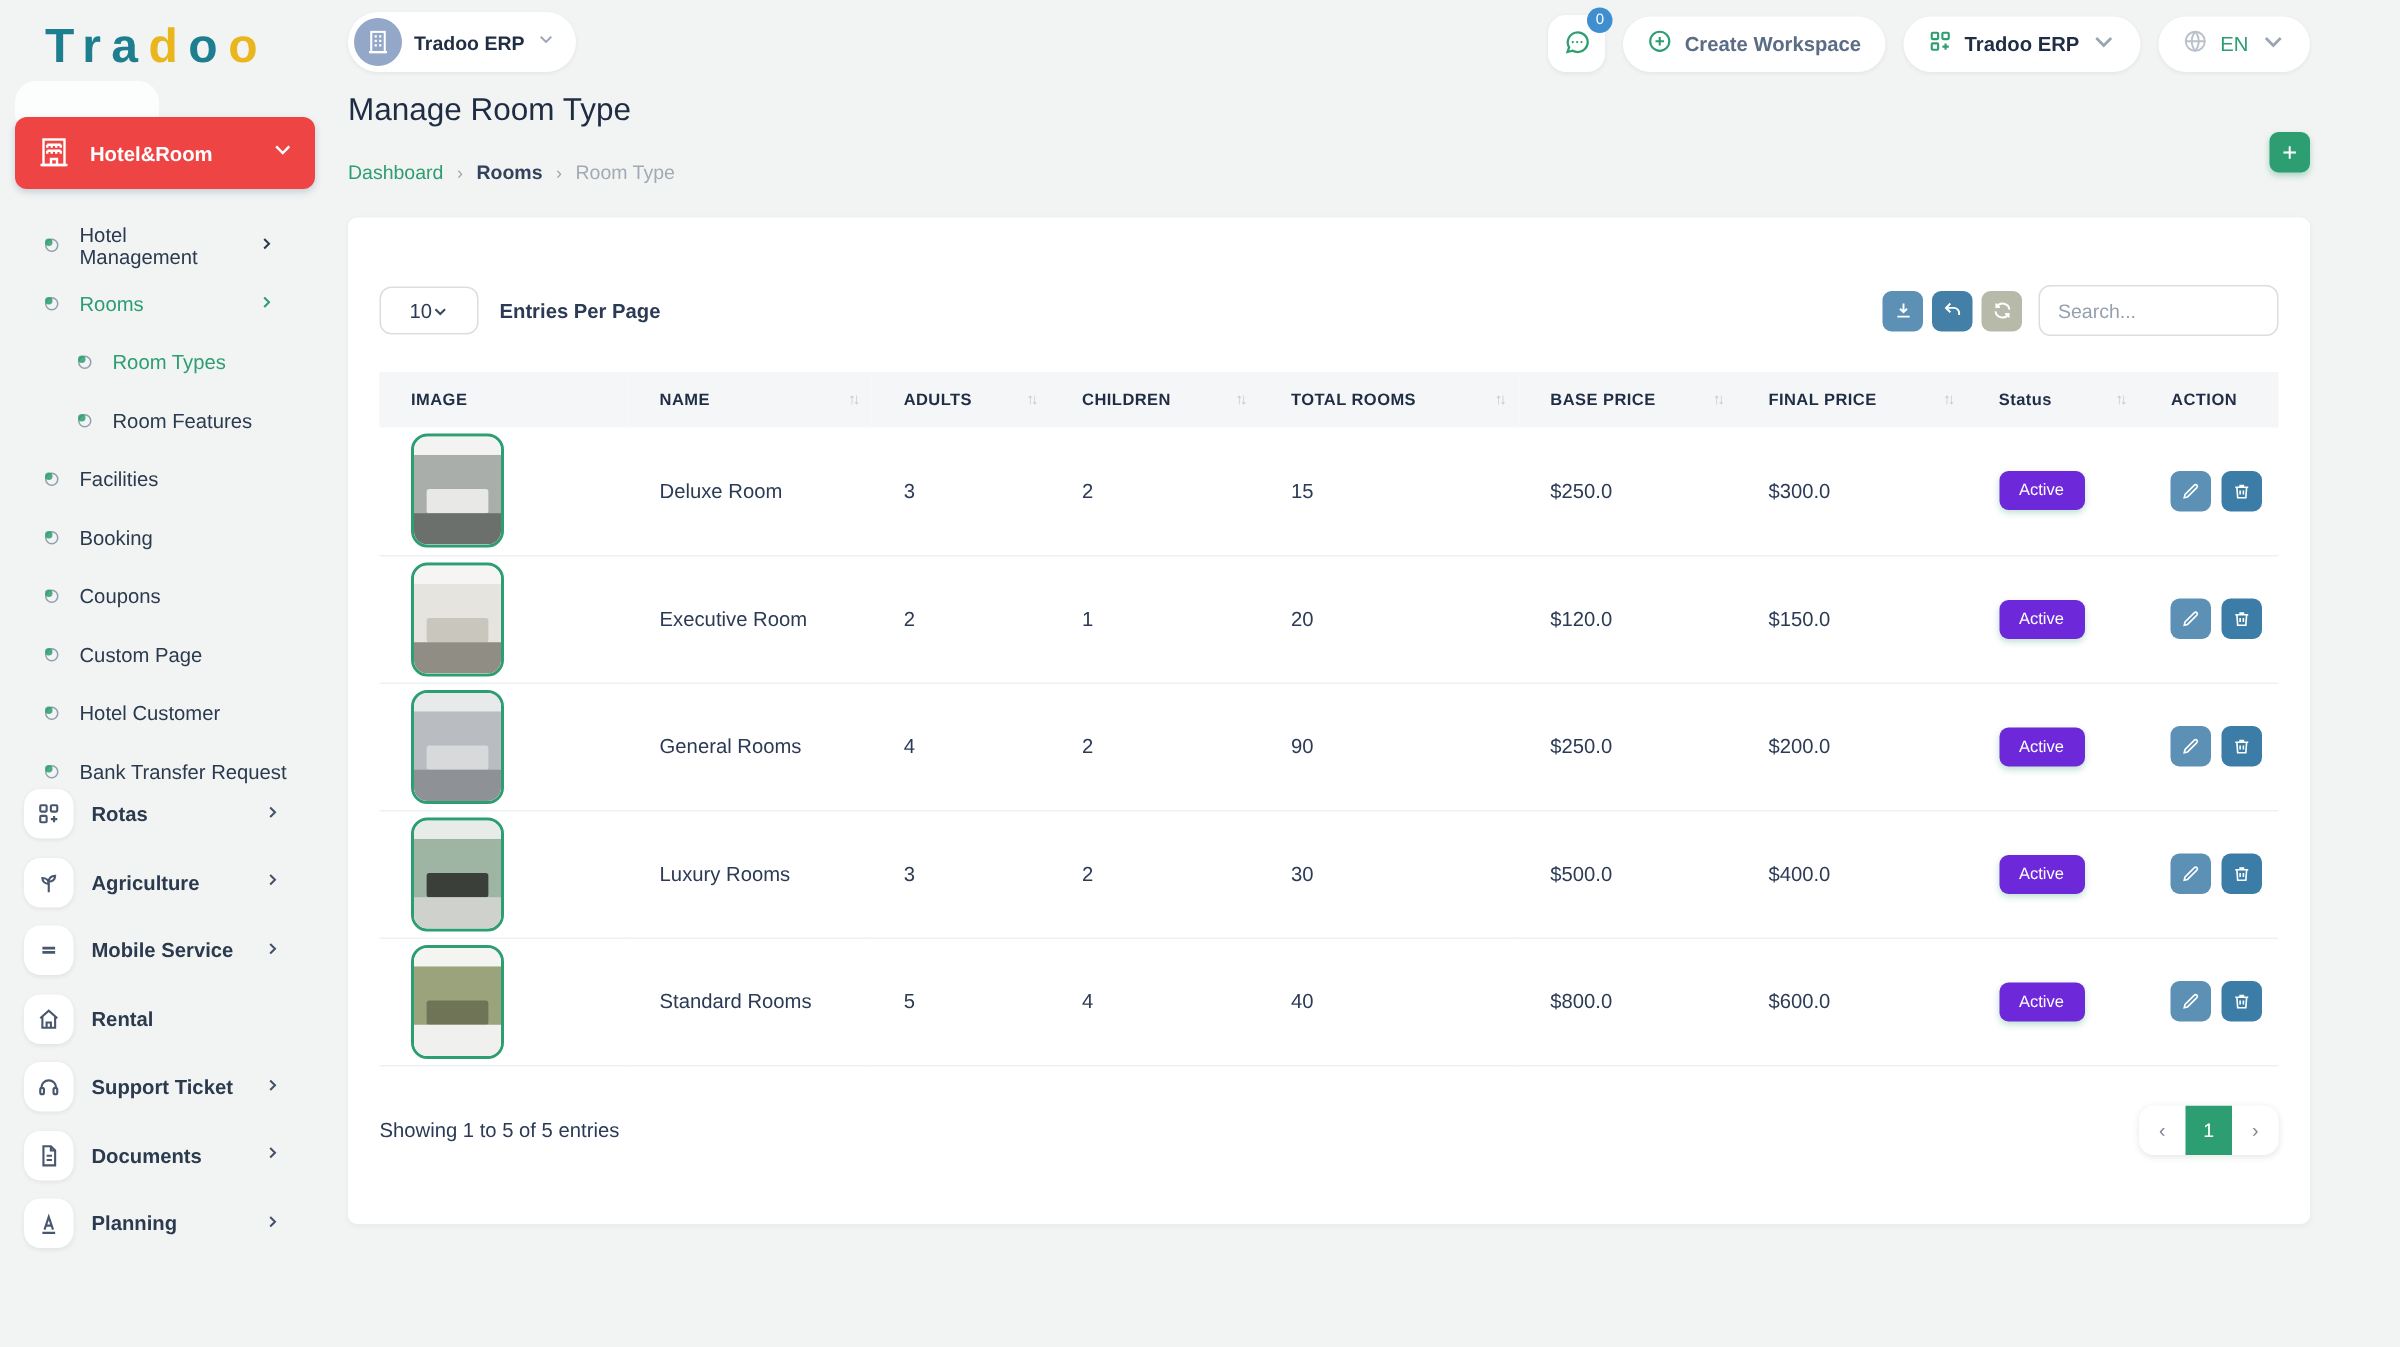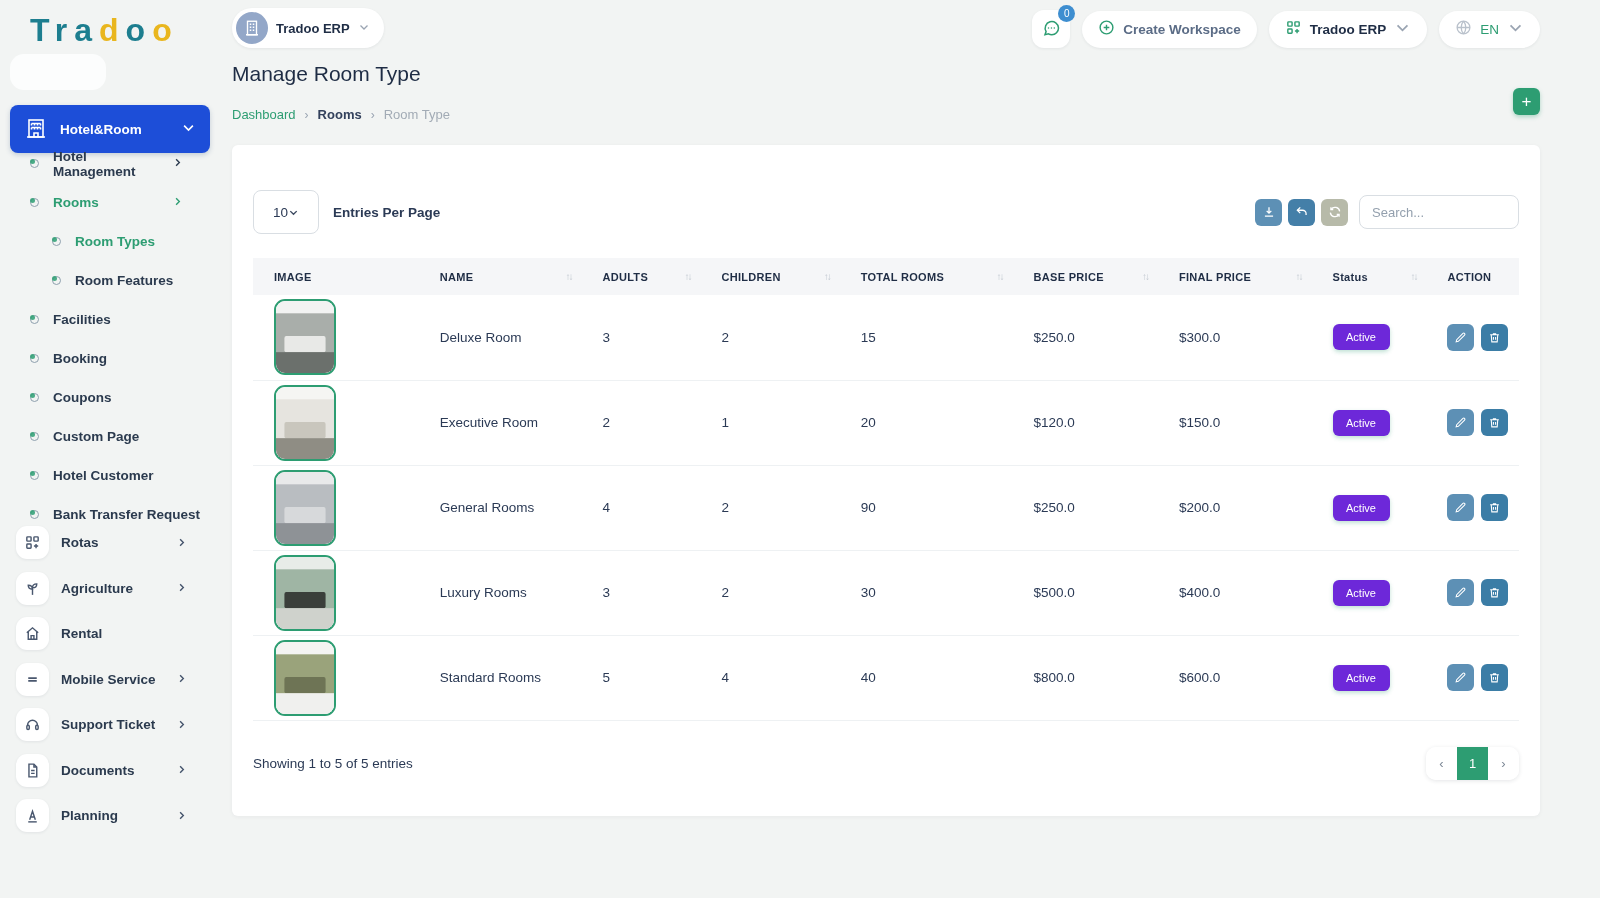--- a/index.html
+++ b/index.html
@@ -44,28 +44,28 @@
   .pill .green-ic { color:#2d9d72; }
   .pill .gray-ic { color:#b9c1cb; }
   .pill-label { font-size:13.5px; font-weight:600; color:#5b6c86; }
   .pill-label.strong { color:#1f2d45; font-weight:bold; }
   .pill-label.lang { color:#2d9d72; font-weight:normal; }
   
   .sidebar { position:absolute; left:0; top:52px; width:215px; bottom:0; }
   .sidebar-deco { position:absolute; left:10px; top:2px; width:96px; height:36px; background:#fcfdfd; border-radius:14px; }
   .section-header {
     position:absolute; left:10px; top:26px; width:200px; height:48px;
-    background:#1d4ed8; border-radius:8px; display:flex; align-items:center;
-    padding:0 14px; gap:12px; color:#fff; cursor:pointer; box-shadow:0 2px 5px rgba(60,90,130,.25);margin-top:27px;
+    background:#ef4444; border-radius:8px; display:flex; align-items:center;
+    padding:0 14px; gap:12px; color:#fff; cursor:pointer; box-shadow:0 2px 5px rgba(60,90,130,.25);
   }
   .section-header svg.b { width:24px; height:24px; }
   .section-header .lbl { flex:1; font-size:13.5px; font-weight:bold; }
   .section-header .cv svg { width:15px; height:15px; }
   .side-nav { position:absolute; left:0; top:92px; width:215px; }
-  .nav-item { height:39px; display:flex; align-items:center; padding-left:30px; gap:14px; cursor:pointer; font-size:13.5px; font-weight:700; color:#2b3a4e; }
+  .nav-item { height:39px; display:flex; align-items:center; padding-left:30px; gap:14px; cursor:pointer; font-size:13.5px; font-weight:400; color:#2b3a4e; }
   .nav-item.indent { padding-left:52px; }
   .nav-item.green { color:#2d9d72; }
   .bullet { width:9px; height:9px; border-radius:50%; border:1.6px solid #8fa0ae; position:relative; flex:none; }
   .bullet:after { content:""; position:absolute; left:-1px; top:-1px; width:5px; height:5px; border-radius:50%; background:#2d9d72; opacity:.85; }
   .nav-item .spacer { flex:1; }
   .nav-item .nchev { color:#2b3a4e; margin-right:32px; }
   .nav-item.green .nchev { color:#2d9d72; }
   .nav-item .nchev svg { width:11px; height:11px; }
   .module-nav { position:absolute; left:0; top:468px; width:215px; }
   .mod-item { height:45.5px; display:flex; align-items:center; padding-left:16px; gap:12px; cursor:pointer; }
@@ -86,21 +86,21 @@
     position:absolute; right:60px; top:32px; width:27px; height:27px; border:none; border-radius:6px;
     background:#2d9d72; color:#fff; font-size:17px; line-height:25px; cursor:pointer; box-shadow:0 2px 4px rgba(45,157,114,.35);
   }
   .card {
     position:absolute; left:0; top:89px; width:1308px; height:671px;
     background:#fff; border-radius:6px; box-shadow:0 1px 4px rgba(30,40,60,.05);
     padding:0 21px;
   }
   .controls { margin-top:45px; display:flex; align-items:center; }
   .entries-select {
-    width:66px; height:44px; border:1px solid #d9dee3; border-radius:8px; background:#fff;
+    width:66px; height:32px; border:1px solid #d9dee3; border-radius:8px; background:#fff;
     display:flex; align-items:center; justify-content:center; gap:0; font-size:13.5px; color:#2b3a55; cursor:pointer;
   }
   .entries-select svg { width:11px; height:11px; color:#3c4a60; }
   .entries-label { margin-left:14px; font-size:13.5px; font-weight:600; color:#2b3a55; }
   .controls .flex-spacer { flex:1; }
   .sq-btn { width:27px; height:27px; border:none; border-radius:6px; color:#fff; display:flex; align-items:center; justify-content:center; cursor:pointer; margin-left:6px; }
   .sq-btn svg { width:14px; height:14px; }
   .sq-download { background:#5d90b5; }
   .sq-undo { background:#447fa8; }
   .sq-refresh { background:#b7baa9; }
@@ -312,38 +312,38 @@
             <path d="M12 11c0-3.5 2.5-5.5 6-5.5 0 3.5-2.5 5.5-6 5.5z"></path>
           </svg>
         </span>
     <span class="mod-label">Agriculture</span>
         <span class="mod-chev"><svg viewBox="0 0 24 24" fill="none" stroke="currentColor" stroke-width="3">
             <path d="M9 5l7 7-7 7"></path>
           </svg></span>
       </div>
       <div class="mod-item">
     <span class="mod-icon">
+          <svg viewBox="0 0 24 24" fill="none" stroke="currentColor" stroke-width="2.4">
+            <path d="M6 10h12M6 14h12"></path>
+          </svg>
+        </span>
+    <span class="mod-label">Mobile Service</span>
+        <span class="mod-chev"><svg viewBox="0 0 24 24" fill="none" stroke="currentColor" stroke-width="3">
+            <path d="M9 5l7 7-7 7"></path>
+          </svg></span>
+      </div>
+      <div class="mod-item">
+    <span class="mod-icon">
           <svg viewBox="0 0 24 24" fill="none" stroke="currentColor" stroke-width="2">
             <path d="M4 11l8-7 8 7"></path>
             <path d="M6 9.5V20h12V9.5"></path>
             <path d="M10 20v-5h4v5"></path>
           </svg>
         </span>
     <span class="mod-label">Rental</span>
-      </div>
-      <div class="mod-item">
-    <span class="mod-icon">
-          <svg viewBox="0 0 24 24" fill="none" stroke="currentColor" stroke-width="2.4">
-            <path d="M6 10h12M6 14h12"></path>
-          </svg>
-        </span>
-    <span class="mod-label">Mobile Service</span>
-        <span class="mod-chev"><svg viewBox="0 0 24 24" fill="none" stroke="currentColor" stroke-width="3">
-            <path d="M9 5l7 7-7 7"></path>
-          </svg></span>
       </div>
       <div class="mod-item">
     <span class="mod-icon">
           <svg viewBox="0 0 24 24" fill="none" stroke="currentColor" stroke-width="2">
             <path d="M5 13a7 7 0 0 1 14 0"></path>
             <rect x="4" y="13" width="3.5" height="6" rx="1.7"></rect>
             <rect x="16.5" y="13" width="3.5" height="6" rx="1.7"></rect>
           </svg>
         </span>
     <span class="mod-label">Support Ticket</span>

